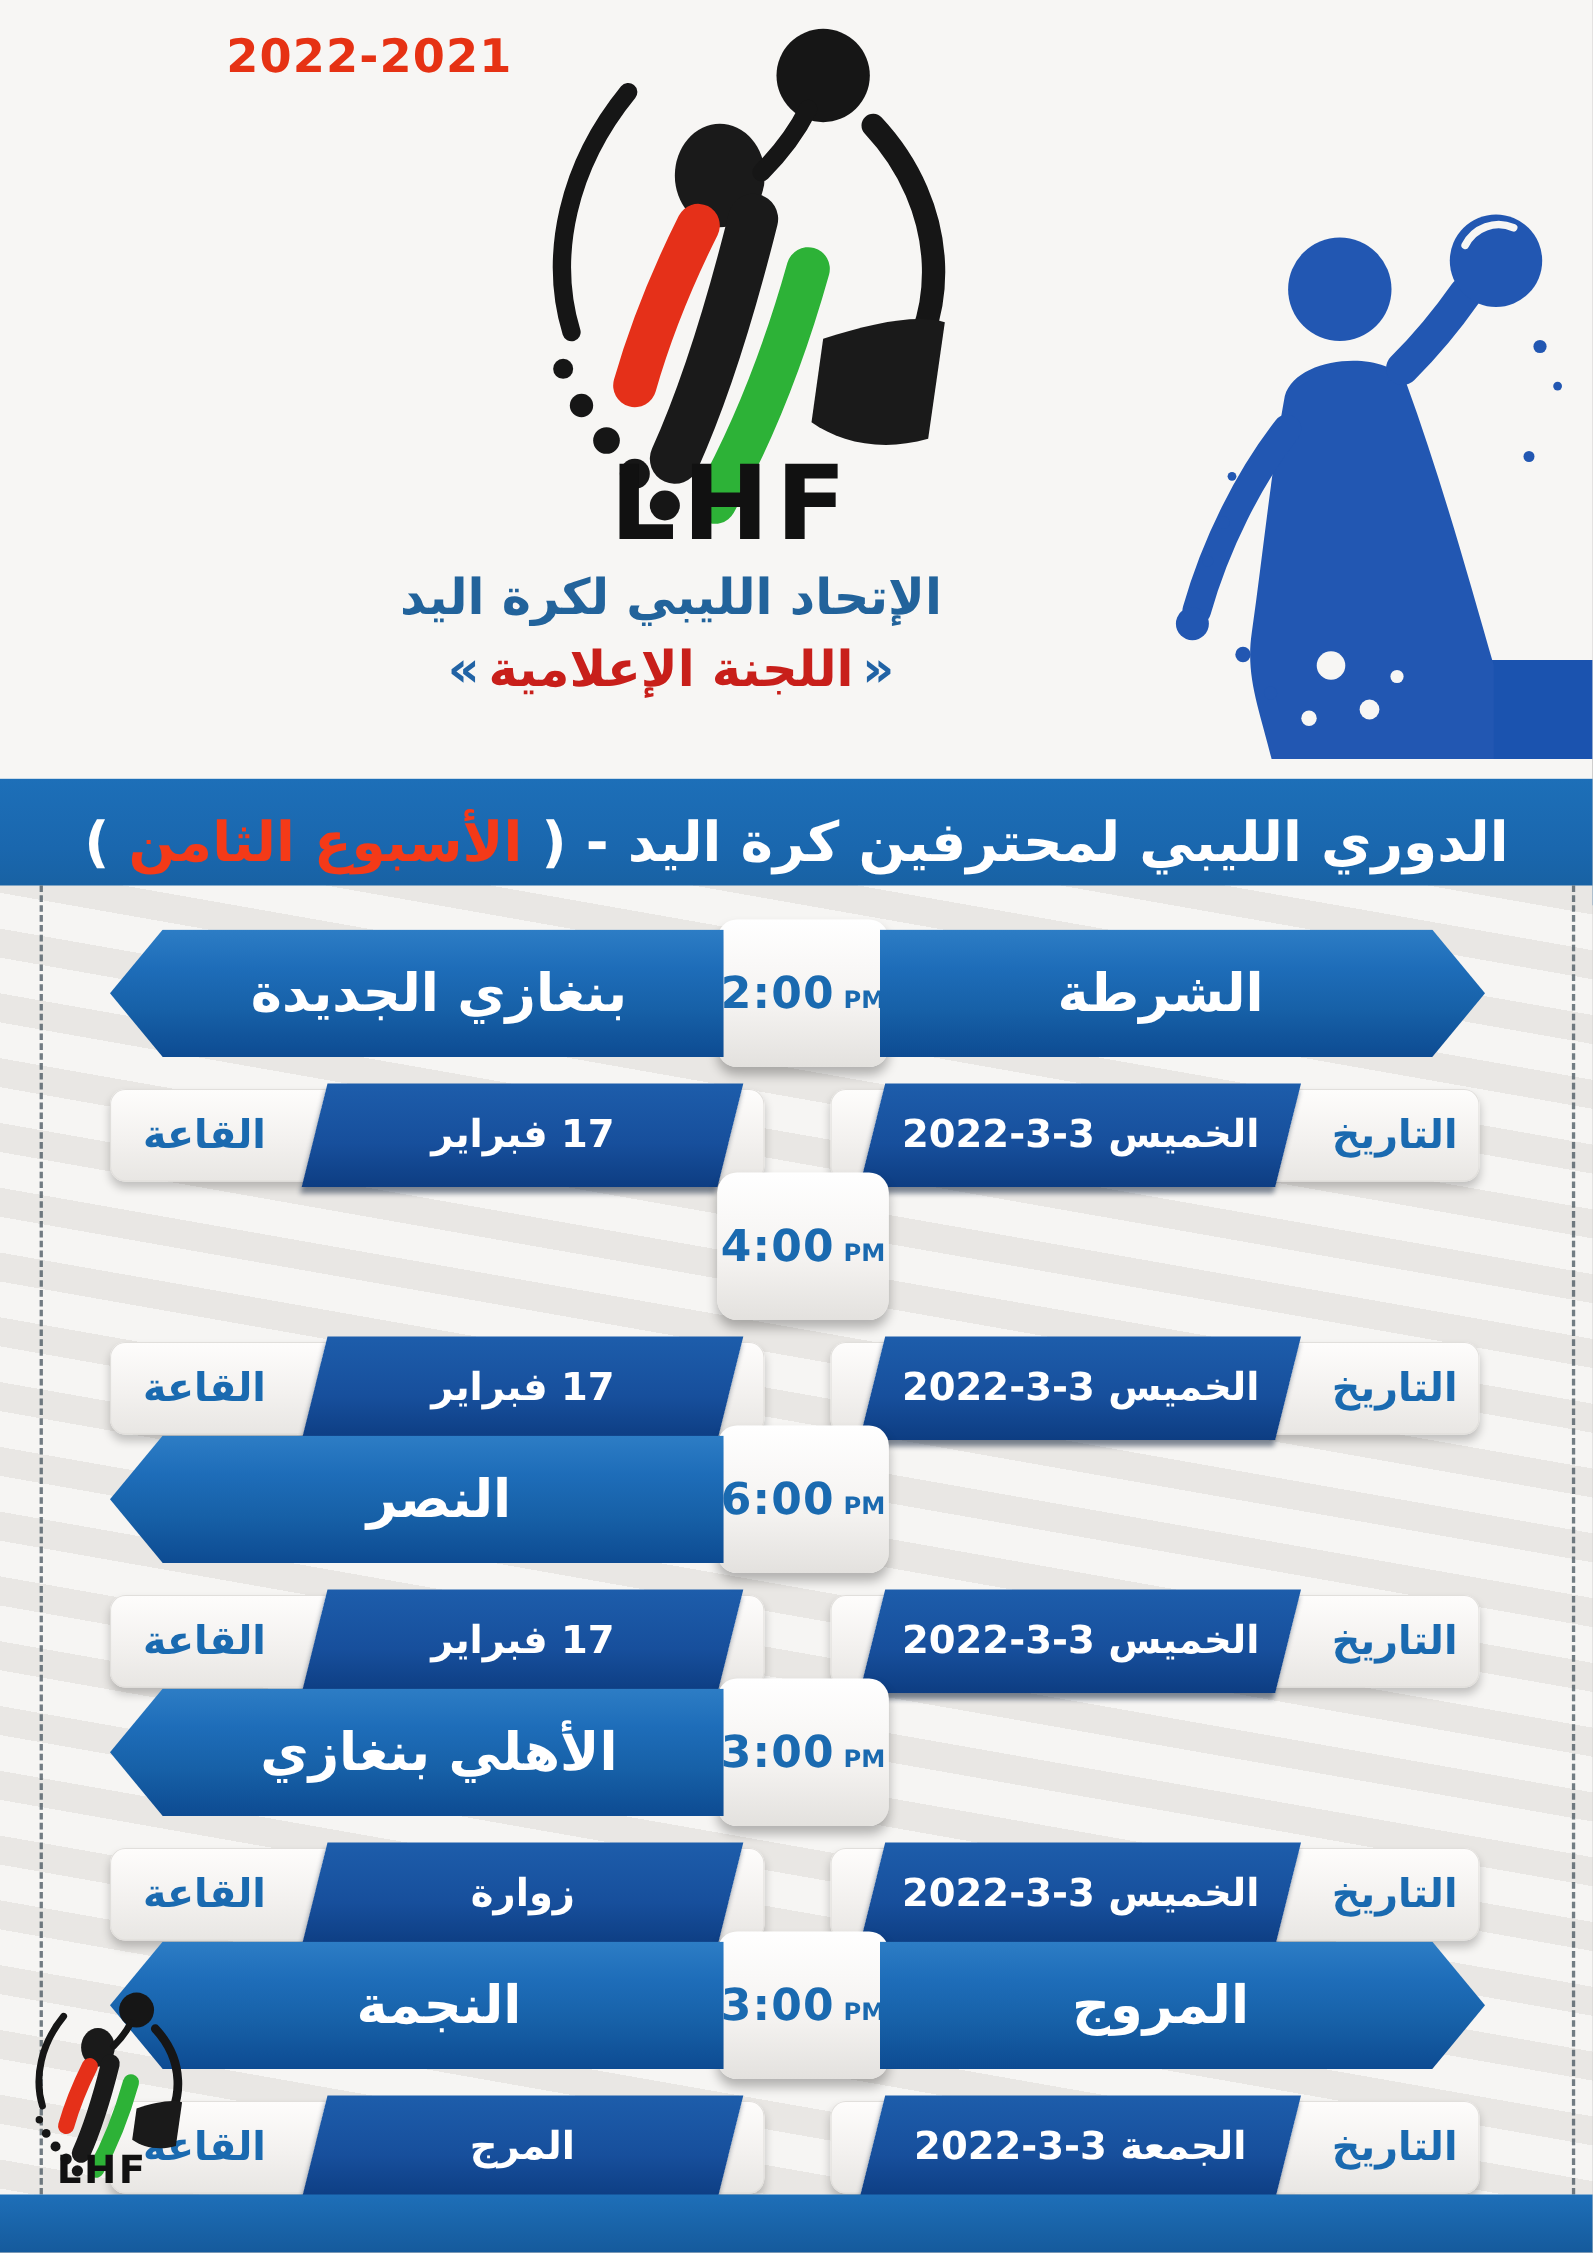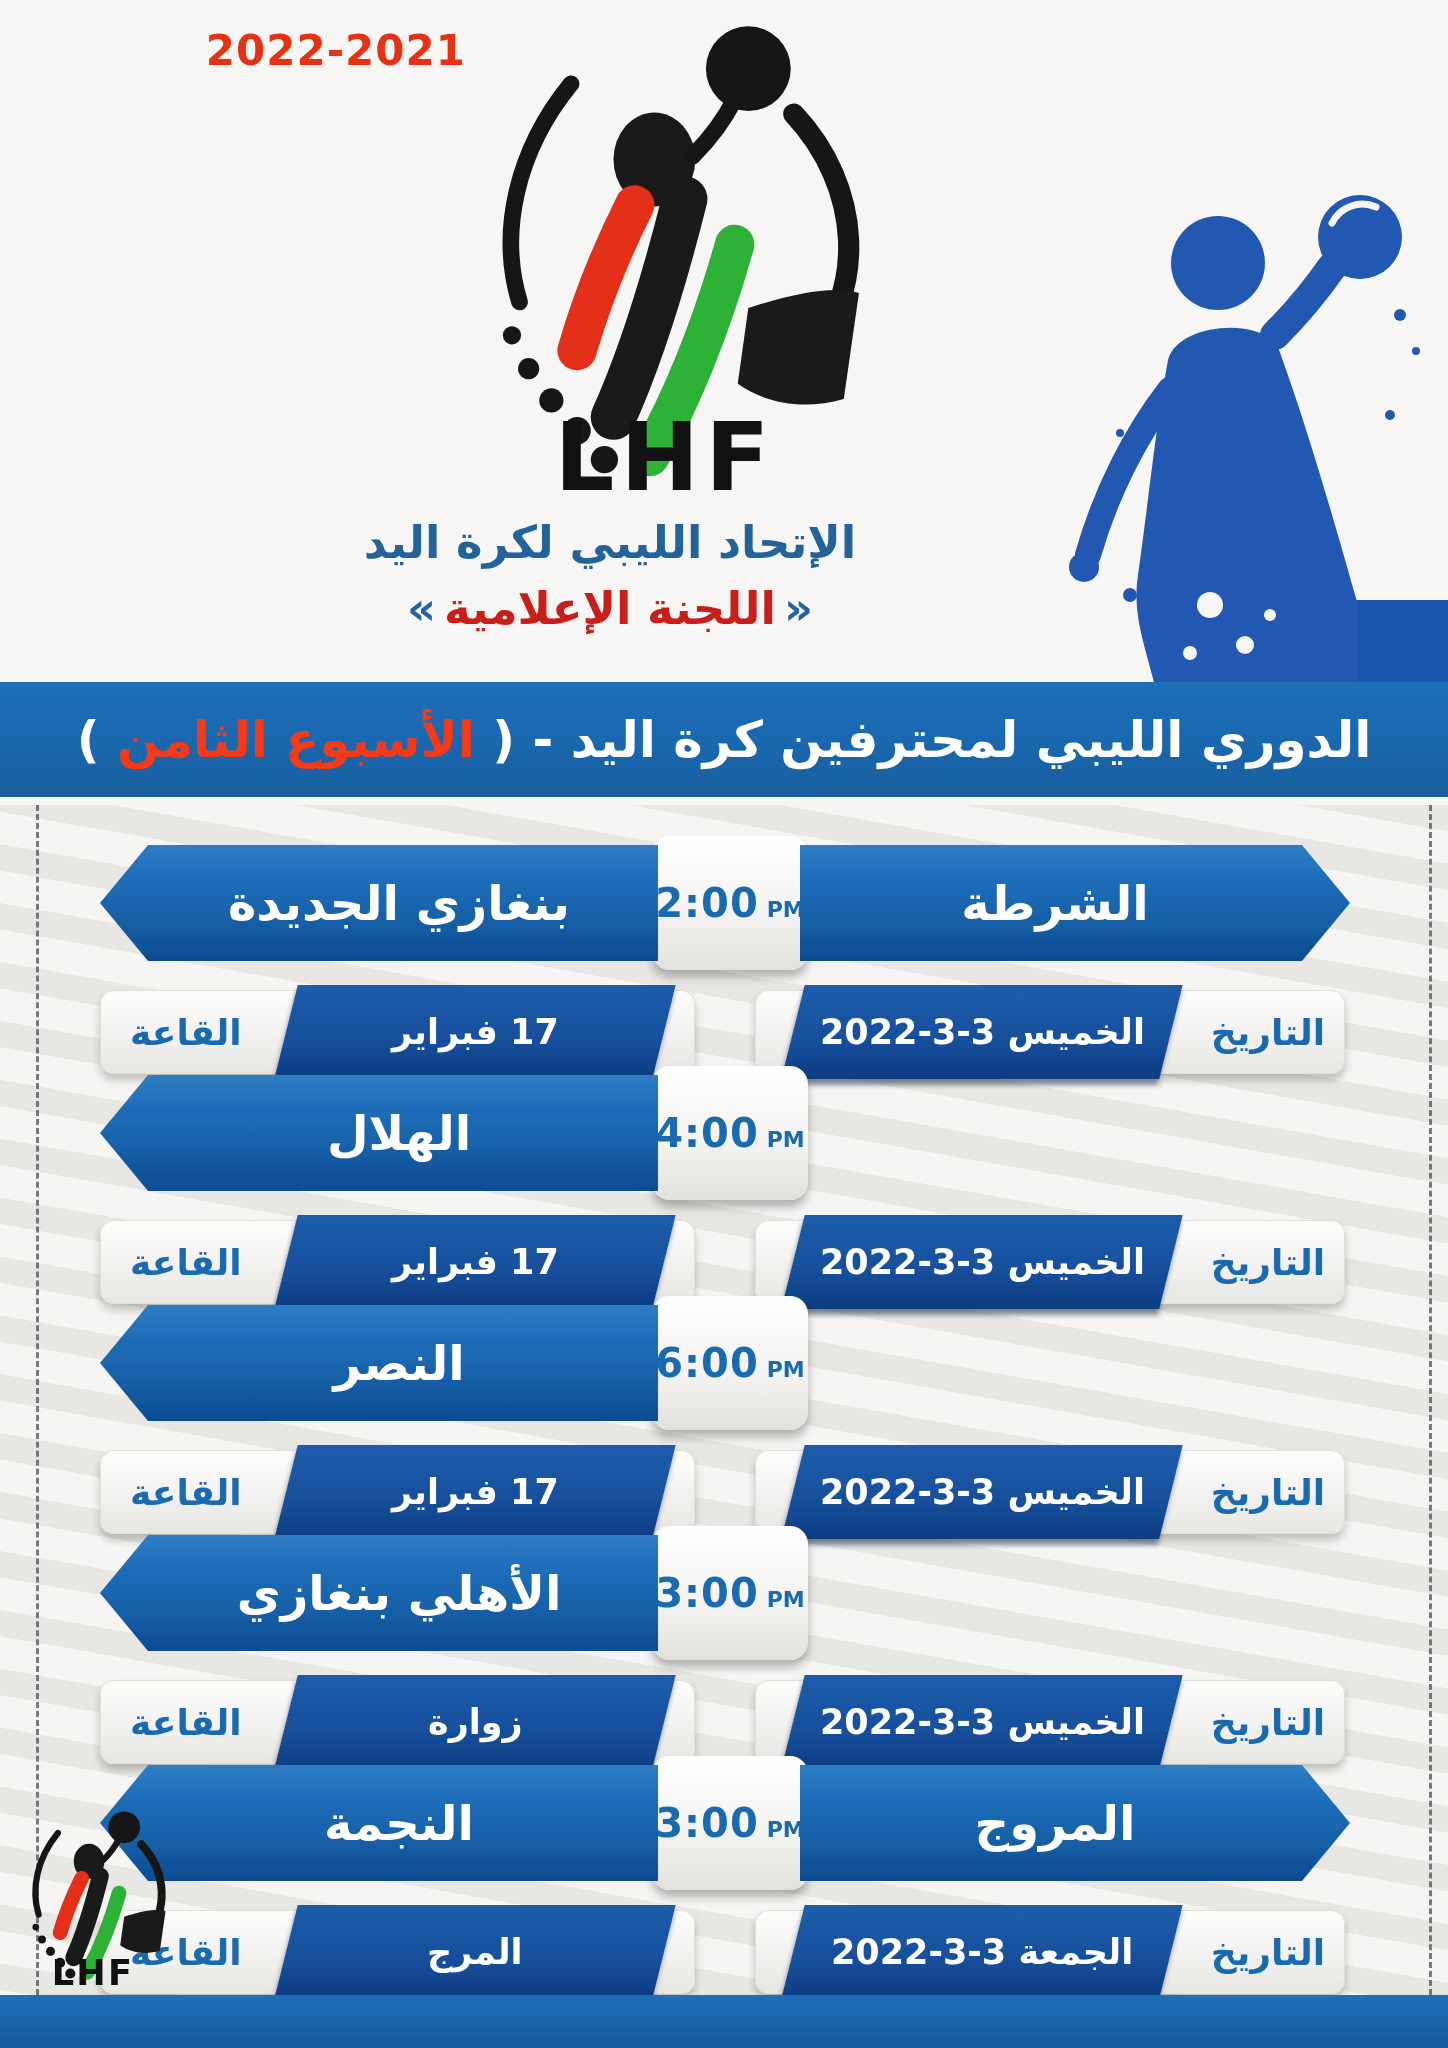--- a/index.html
+++ b/index.html
@@ -15,21 +15,21 @@
   .season-years{font-size:42px;font-weight:bold;color:#e63214;margin-top:6px;letter-spacing:1px;text-align:right;}
   .logo-main{position:absolute;left:430px;top:5px;width:470px;height:500px;}
   .federation{position:absolute;left:330px;top:516px;width:560px;text-align:center;
     font-size:45px;font-weight:bold;color:#22639b;direction:rtl;}
   .committee{position:absolute;left:330px;top:582px;width:560px;text-align:center;
     font-size:45px;font-weight:bold;direction:rtl;}
   .committee .mark{color:#2163a5;margin:0 8px;}
   .committee .red{color:#c81f1a;}
   .player-svg{position:absolute;left:1060px;top:175px;width:388px;height:515px;}
   
-  .banner{position:absolute;left:0;top:682px;width:1448px;height:115px;
+  .banner{position:absolute;left:0;top:708px;width:1448px;height:115px;
     background:linear-gradient(180deg,#1d6fb8 0%,#1a67ae 55%,#175f9e 100%);
     display:flex;align-items:center;justify-content:center;}
   .banner-title{direction:rtl;color:#fff;font-weight:bold;font-size:50px;white-space:nowrap;}
   .banner-title .week{color:#f43a18;}
   
   .main{position:absolute;left:0;top:805px;width:1448px;height:1190px;
     background:repeating-linear-gradient(190deg,#e9e7e4 0 26px,#f6f5f3 26px 58px);}
   .dash{position:absolute;top:805px;height:1190px;width:0;border-left:3px dashed #46545e;opacity:.75;}
   .dash.l{left:36px;} .dash.r{left:1429px;}
   
@@ -165,21 +165,20 @@
         </div>
       <div class="info-label at-left">القاعة</div>
     </div>
   </div>
 
   <div class="match-teams" style="top:1075px">
     <div class="time-capsule">
       <span class="time-num">4:00</span>
       <span class="time-pm">PM</span>
     </div>
-    <div class="hex left">الهلال</div>
   </div>
   <div class="match-info" style="top:1220px">
     <div class="info-bar rightbar">
       <div class="info-label at-right">التاريخ</div>
       <div class="pill date">
           <span>الخميس 3-3-2022</span>
         </div>
     </div>
     <div class="info-bar leftbar">
       <div class="pill venue">

